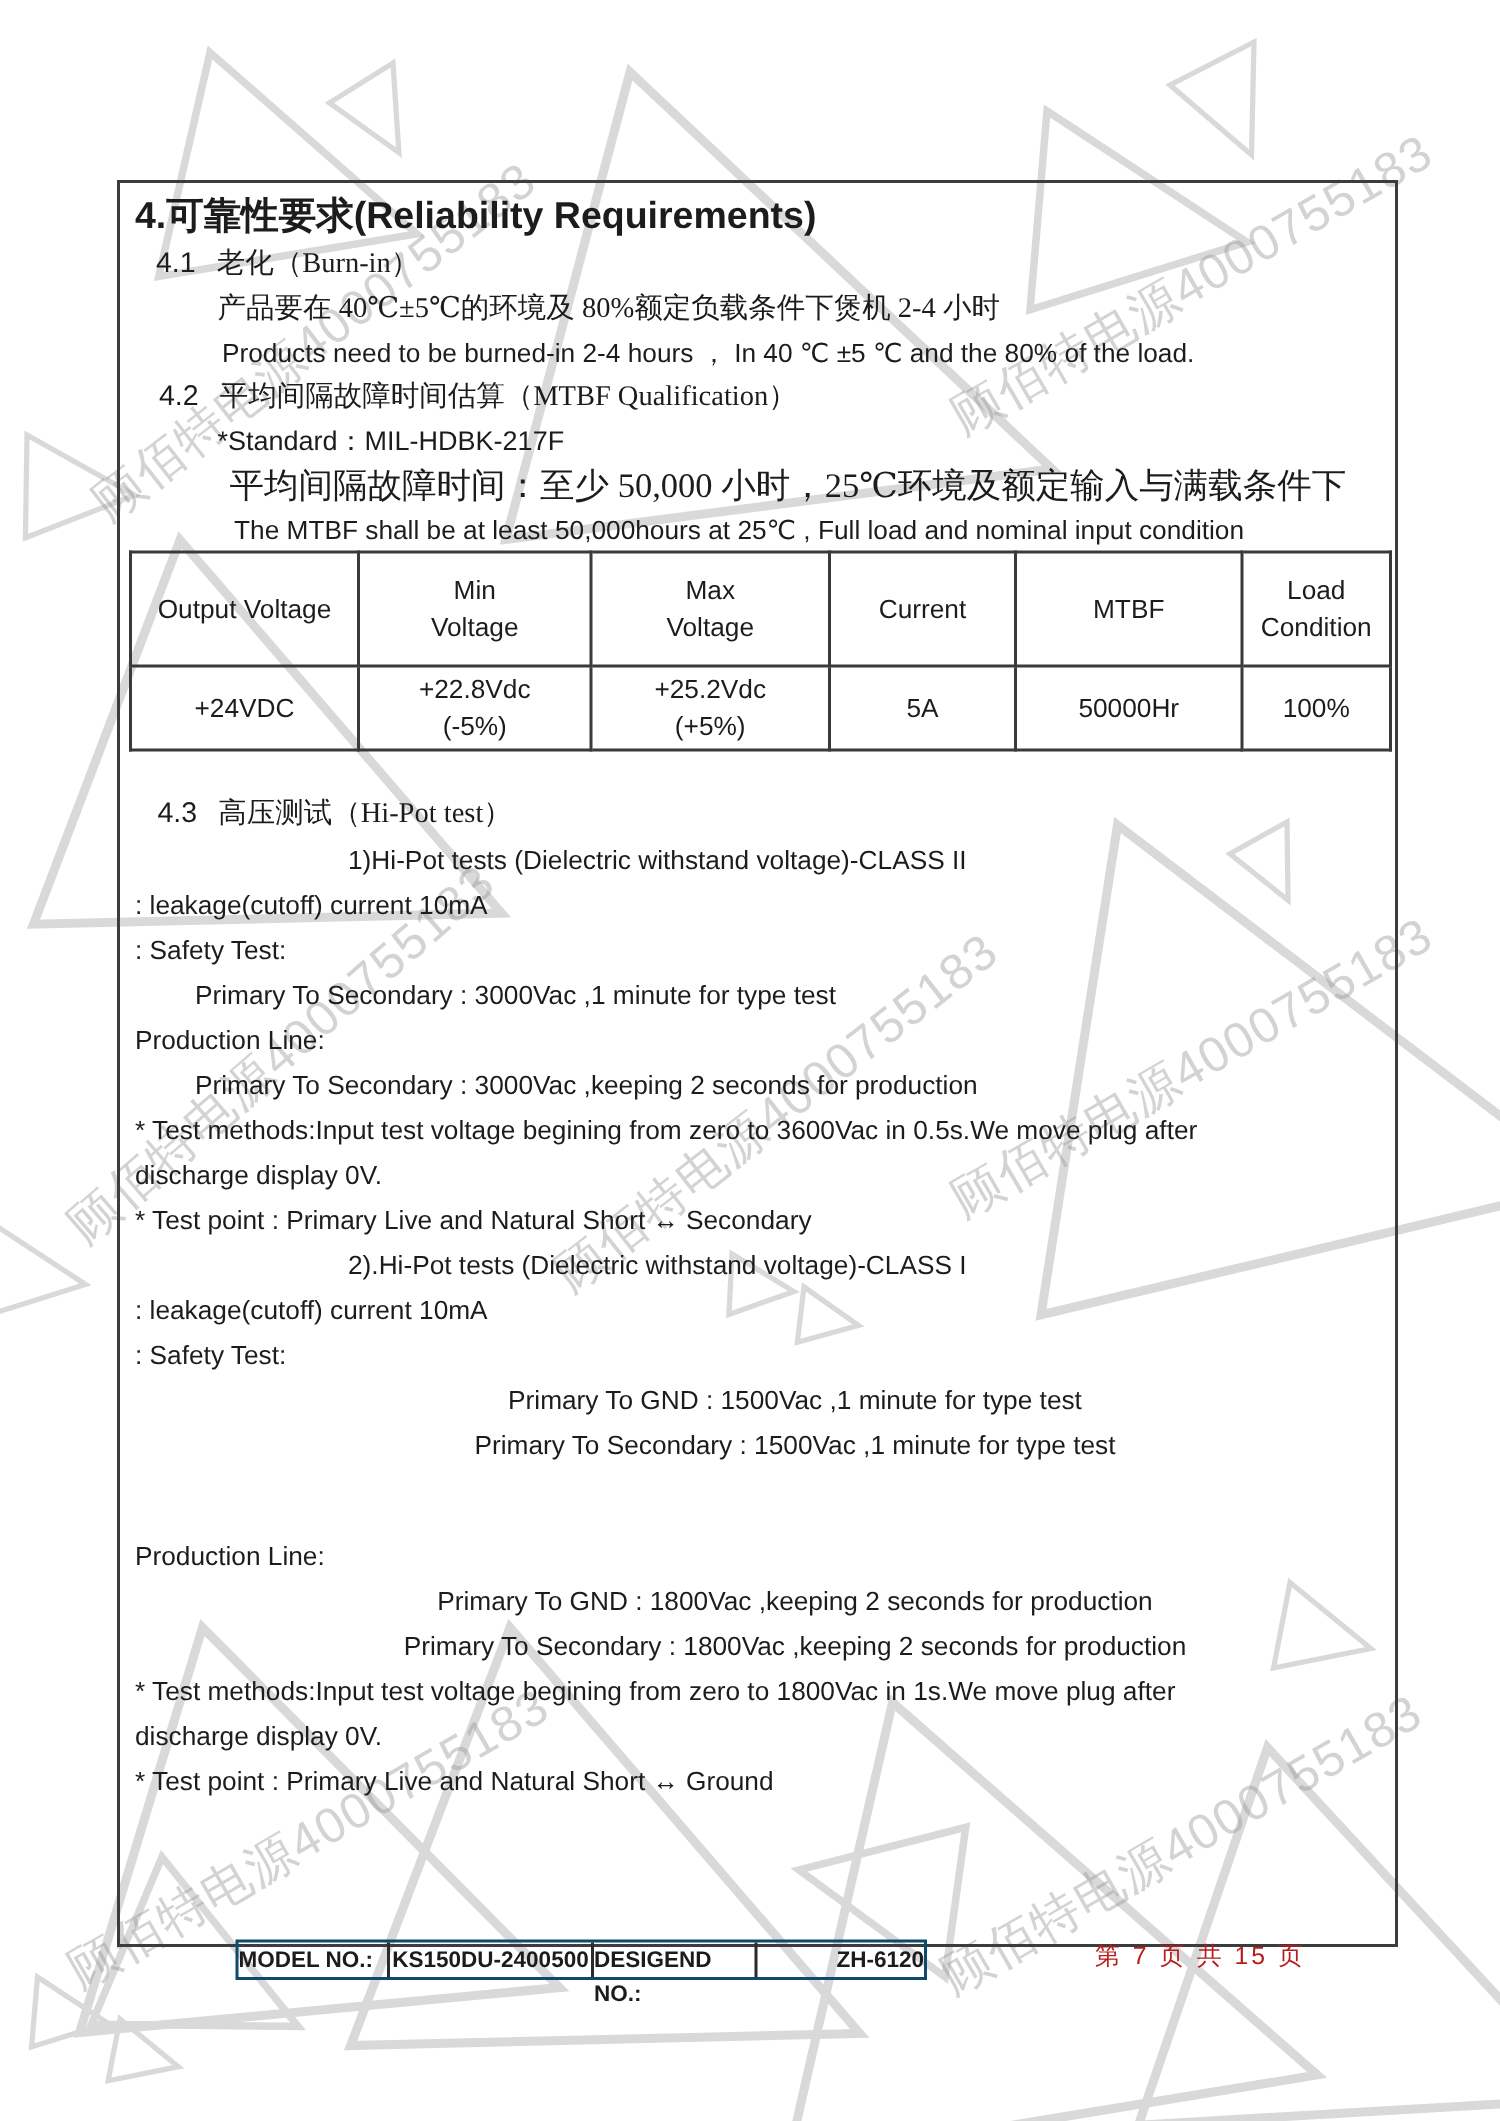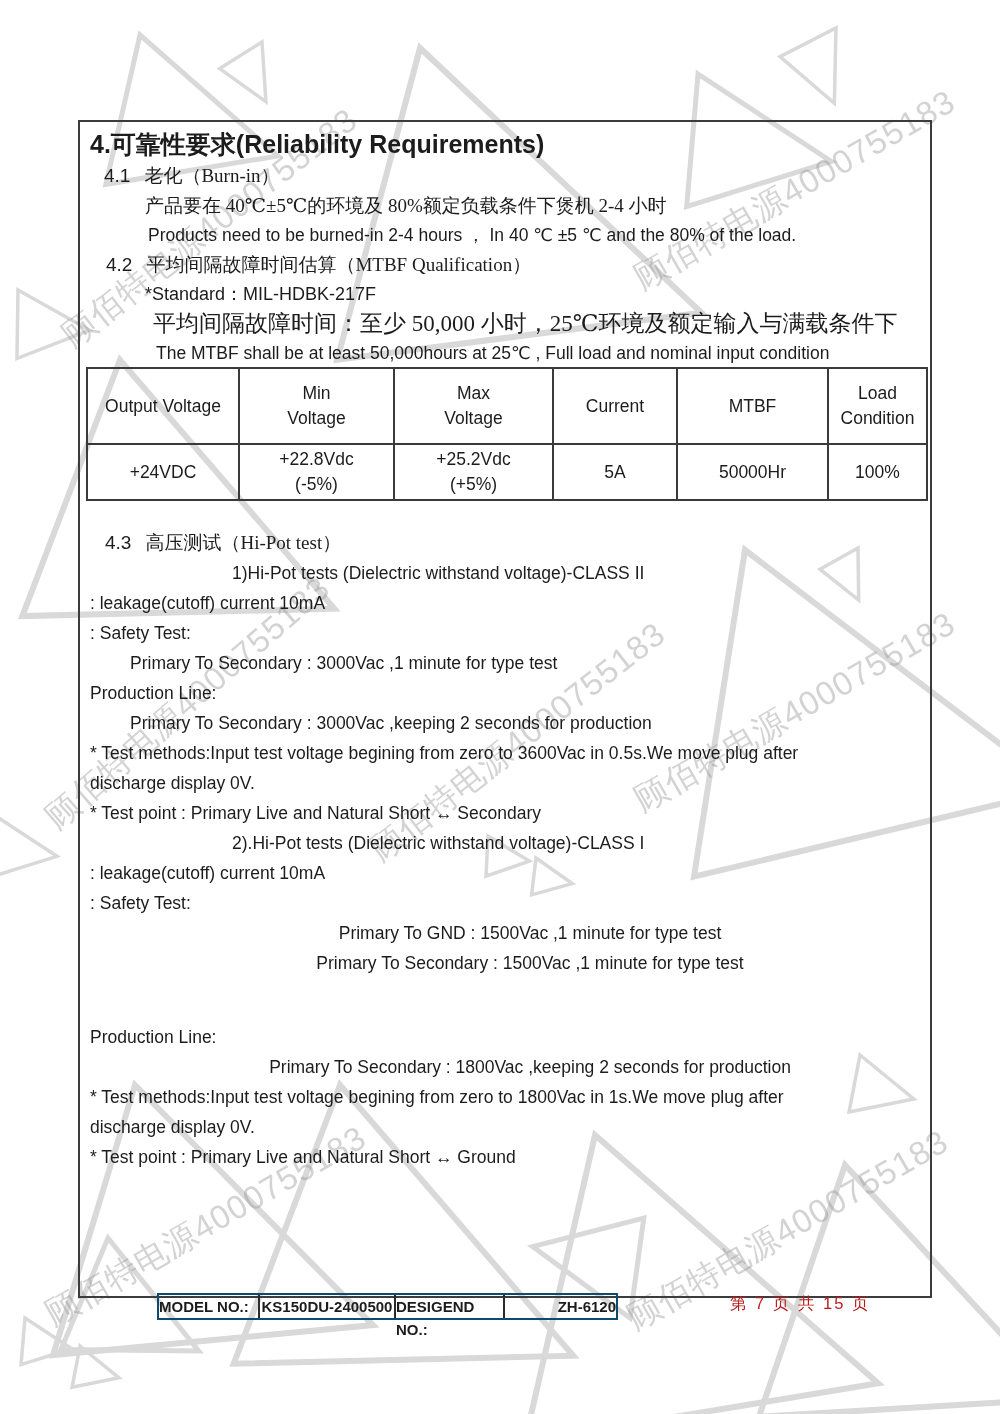--- a/index.html
+++ b/index.html
@@ -172,20 +172,21 @@
     <div class="hp ind-b">Primary To Secondary : 3000Vac ,keeping 2 seconds for production</div>
     <div class="hp">* Test methods:Input test voltage begining from zero to 3600Vac in 0.5s.We move plug after</div>
     <div class="hp">discharge display 0V.</div>
     <div class="hp">* Test point : Primary Live and Natural Short ↔ Secondary</div>
     <div class="hp ind-a">2).Hi-Pot tests (Dielectric withstand voltage)-CLASS I</div>
     <div class="hp">: leakage(cutoff) current 10mA</div>
     <div class="hp">: Safety Test:</div>
     <div class="hp ind-c">Primary To GND : 1500Vac ,1 minute for type test</div>
     <div class="hp ind-c">Primary To Secondary : 1500Vac ,1 minute for type test</div>
     <div class="hp mt-gap">Production Line:</div>
+    <div class="hp ind-c">Primary To GND : 1800Vac ,keeping 2 seconds for production</div>
     <div class="hp ind-c">Primary To Secondary : 1800Vac ,keeping 2 seconds for production</div>
     <div class="hp">* Test methods:Input test voltage begining from zero to 1800Vac in 1s.We move plug after</div>
     <div class="hp">discharge display 0V.</div>
     <div class="hp">* Test point : Primary Live and Natural Short ↔ Ground</div>
   </div>
 
   <div class="footer-table">
     <div class="cell fc1">MODEL NO.:</div>
     <div class="cell fc2">KS150DU-2400500</div>
     <div class="cell fc3">DESIGEND NO.:</div>

